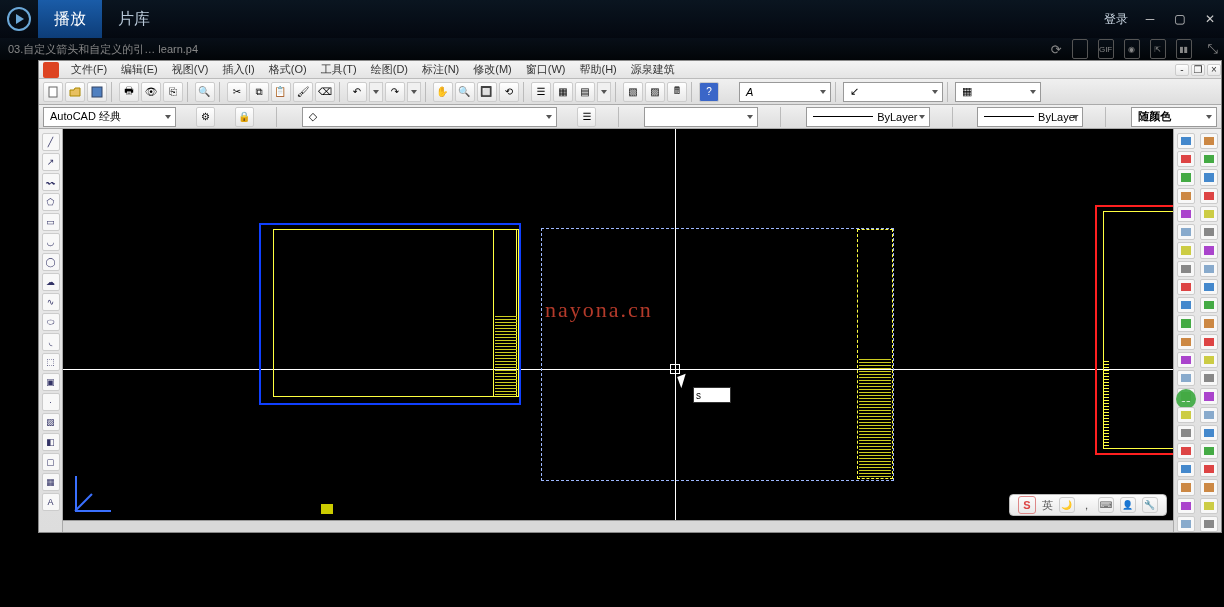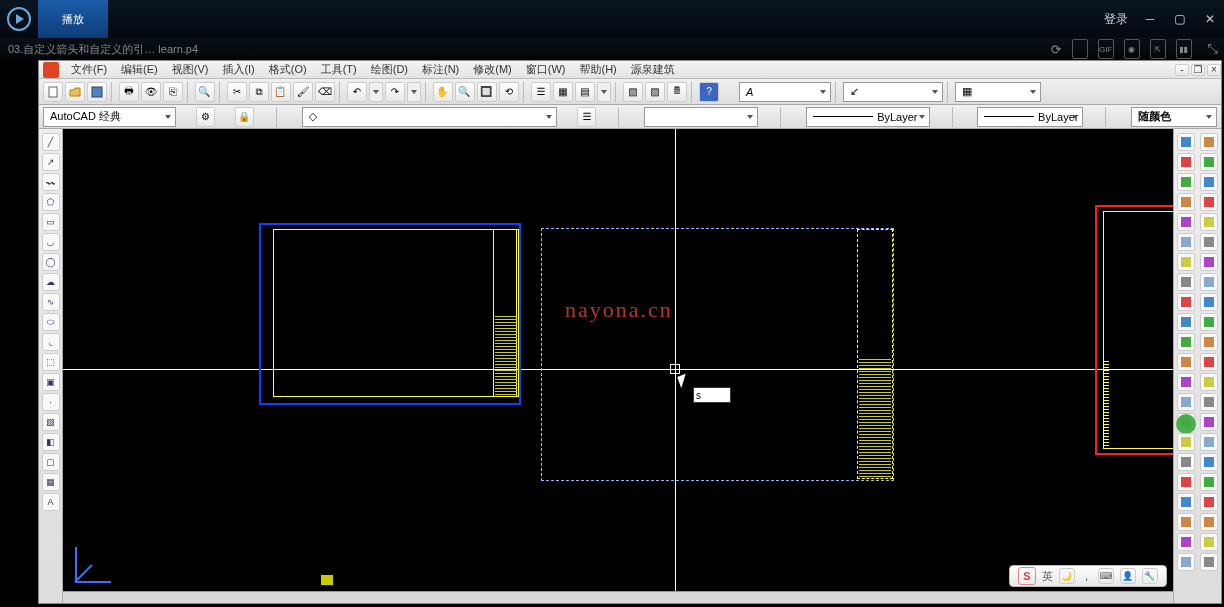--- a/index.html
+++ b/index.html
@@ -9,30 +9,30 @@
 .player-top {
   height: 38px;
   background: linear-gradient(to bottom, #0a1520, #040810);
   display: flex; align-items: center;
   position: relative;
 }
 .player-logo { width: 38px; height: 38px; display: flex; align-items: center; justify-content: center; }
 .player-logo-circle { width: 24px; height: 24px; border: 2px solid #6ba8d8; border-radius: 50%; display:flex; align-items:center; justify-content:center;}
 .player-logo-tri { width:0; height:0; border-left:8px solid #6ba8d8; border-top:5px solid transparent; border-bottom:5px solid transparent; margin-left:2px;}
 .player-tabs { display: flex; height: 100%; }
-.player-tab { padding: 0 24px; color: #b8c8d8; font-size: 11px; display: flex; align-items: center; cursor: pointer; font-family: Liberation Mono, monospace; }
+.player-tab { padding: 0 16px; color: #b8c8d8; font-size: 16px; display: flex; align-items: center; cursor: pointer; font-family: Liberation Mono, monospace; }
 .player-tab.active { background: linear-gradient(to bottom, #1a5ca8, #0d3d78); color: #fff; }
 .player-right { position: absolute; right: 6px; top: 0; height: 100%; display: flex; align-items: center; gap: 14px; color: #aaa; font-size: 12px;}
 .win-btn { width:16px; height:16px; color:#ccc; display:flex; align-items:center; justify-content:center; cursor:pointer;}
 .player-sub { height: 22px; background: linear-gradient(to bottom,#080f18,#020508); color: #888; font-size: 11px; display:flex; align-items:center; padding-left:8px; position:relative;}
 .sub-icons { position:absolute; right:6px; display:flex; gap:10px; align-items:center; color:#888;}
 .sub-ic { width:16px; height:20px; border:1px solid #555; border-radius:2px; font-size:8px; display:flex; align-items:center; justify-content:center;}
 
 
-.acad { position: relative; background: #e8e8e8; height: 544px; border:1px solid #888; margin: 0 2px 0 38px;} 
+.acad { position: relative; background: #e8e8e8; height: 473px; border:1px solid #888; margin: 0 2px 0 38px;} 
 .acad-menu { height: 18px; background: linear-gradient(to bottom,#f4f4f4,#e4e4e4); display:flex; align-items:center; font-size:11px; color:#333; padding-left:4px; gap:2px; border-bottom:1px solid #bbb;}
 .acad-menu-logo { width:16px; height:16px; background:#d42; border-radius:2px; margin-right:4px;}
 .acad-menu span { padding:0 6px; cursor:pointer;}
 .acad-toolbar { height: 26px; background: linear-gradient(to bottom,#f0f0f0,#dedede); border-bottom:1px solid #aaa; display:flex; align-items:center; padding:0 4px; gap:2px;}
 .tb-btn { width:20px; height:20px; border:1px solid #ccc; background:linear-gradient(to bottom,#fff,#e8e8e8); border-radius:2px; display:flex; align-items:center; justify-content:center; font-size:10px; cursor:pointer;}
 .tb-sep { width:4px; height:20px; border-left:1px solid #bbb; margin:0 2px;}
 .tb-dd { width:14px; height:20px; border:1px solid #ccc; background:#f0f0f0; display:flex; align-items:center; justify-content:center; cursor:pointer;}
 .tb-dd::after { content:""; border-top:4px solid #555; border-left:3px solid transparent; border-right:3px solid transparent;}
 .acad-toolbar2 { height: 24px; background: linear-gradient(to bottom,#f0f0f0,#dedede); border-bottom:1px solid #aaa; display:flex; align-items:center; padding:0 4px; gap:20px;}
 .combo { height:20px; background:#fff; border:1px solid #999; font-size:11px; display:flex; align-items:center; padding:0 4px 0 6px; cursor:pointer; position:relative;}
@@ -80,20 +80,21 @@
 <body>
 
 <div class="player-top">
   <div class="player-logo">
     <div class="player-logo-circle">
         <div class="player-logo-tri"></div>
       </div>
   </div>
   <div class="player-tabs">
     <div class="player-tab active">播放</div>
+    <div class="player-tab">片库</div>
   </div>
   <div class="player-right">
     <span style="color:#c8d4e0;">登录</span>
     <div class="win-btn">─</div>
     <div class="win-btn">▢</div>
     <div class="win-btn">✕</div>
   </div>
 </div>
 <div class="player-sub">
   <span>03.自定义箭头和自定义的引… learn.p4</span>
@@ -261,21 +262,21 @@
       <div class="hatch" style="left:432px; top:186px; width:22px; height:80px;"></div>
 
       <div class="rect-dash" style="left:478px; top:99px; width:353px; height:253px;"></div>
       <div class="column-yellow" style="left:794px; top:100px; width:36px; height:250px; border-style:dashed;"></div>
       <div class="hatch" style="left:796px; top:230px; width:32px; height:118px;"></div>
 
       <div class="rect-red" style="left:1032px; top:76px; width:100px; height:250px;"></div>
       <div style="position:absolute; left:1040px; top:82px; width:92px; height:238px; border:1px solid #ffff40;"></div>
       <div style="position:absolute; left:1040px; top:230px; width:6px; height:90px; background:repeating-linear-gradient(0deg,#ffff40 0 1px,transparent 1px 3px);"></div>
 
-      <div class="wm" style="left:502px; top:168px;">nayona.cn</div>
+      <div class="wm" style="left:482px; top:168px;">nayona.cn</div>
 
       <div class="ucs">
         <div class="ax" style="left:4px; bottom:0; width:2px; height:36px;"></div>
         <div class="ax" style="left:4px; bottom:0; width:36px; height:2px;"></div>
         <div class="ax" style="left:4px; bottom:0; width:24px; height:2px; transform-origin:left; transform:rotate(-45deg);"></div>
       </div>
 
       <div style="position:absolute; left:258px; bottom:18px; width:12px; height:10px; background:#cc0;"></div>
 
       <div class="bottom-gray"></div>

